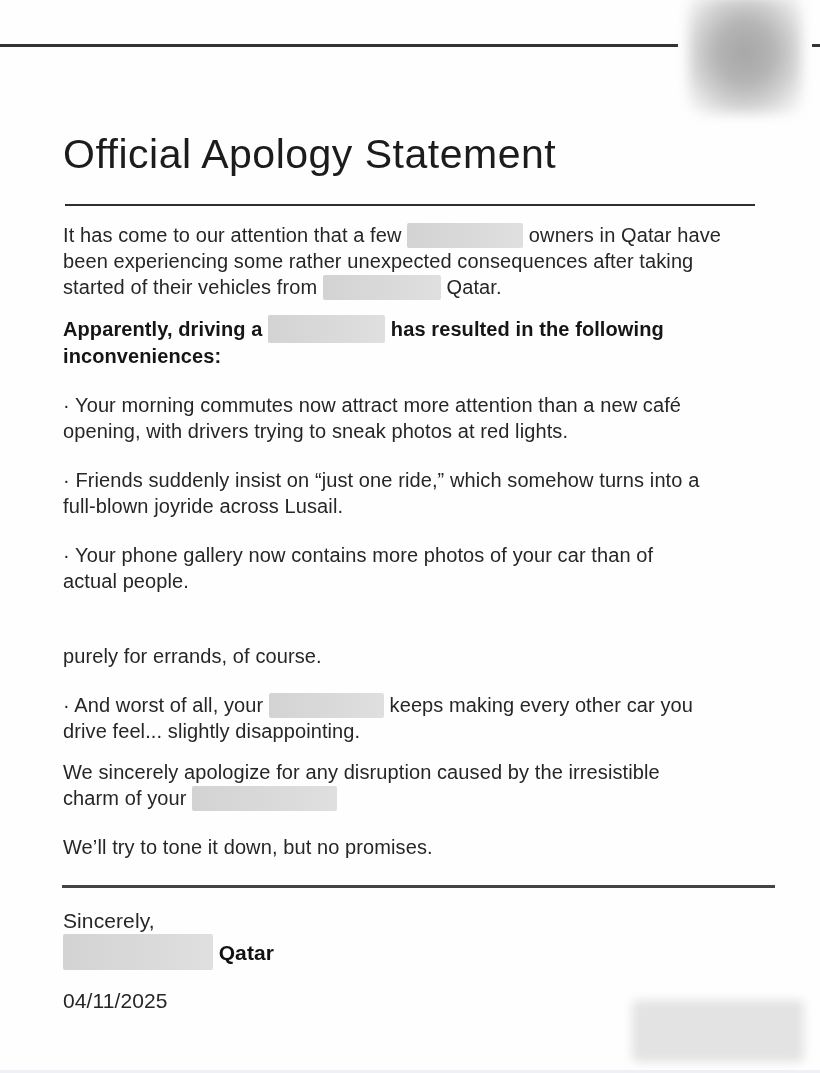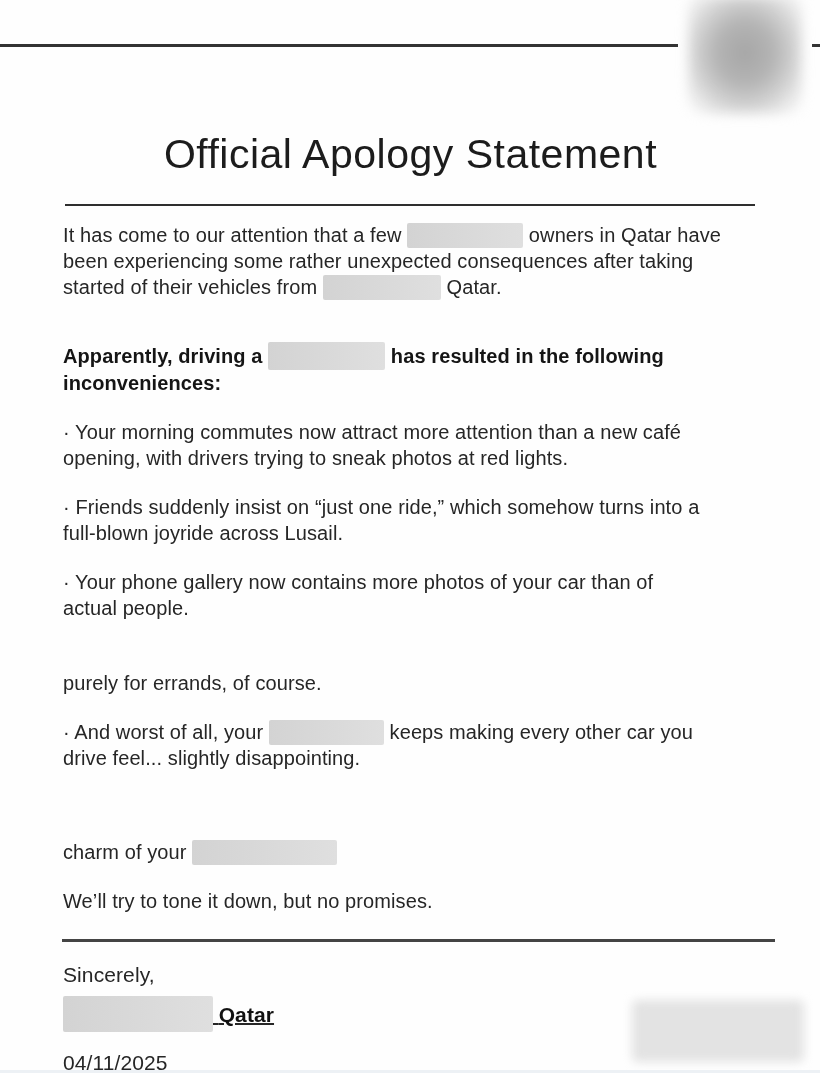--- a/index.html
+++ b/index.html
@@ -45,58 +45,58 @@
   
   .content {
     position: absolute; left: 63px; top: 0;
     width: 695px;
   }
   h1.doc-title {
     margin: 0; padding: 0;
     margin-top: 130px;
     font-size: 41px; font-weight: 400;
     line-height: 48px;
-    text-align: center;
+    text-align: left;
     color: #1c1c1c;
     letter-spacing: 0.5px;
   }
   .title-rule {
     margin-top: 26px; margin-left: 2px;
     width: 690px; height: 2px; background: #2e2e2e;
   }
   p {
     margin: 0; padding: 0;
     font-size: 20px; line-height: 26px;
     color: #262626;
     letter-spacing: 0.1px;
   }
   p.first { margin-top: 16px; }
   p.para  { margin-top: 23px; }
-  p.para-lg { margin-top: 42px; }
+  p.para-lg { margin-top: 15px; }
   p.bold  { font-weight: 700; color: #151515; }
   .redaction {
     display: inline-block;
     height: 25px;
     background: linear-gradient(90deg, #d3d3d3, #dfdfdf);
     border-radius: 2px;
     vertical-align: -6px;
     filter: blur(0.6px);
   }
   .r1 { width: 116px; }
   .r2 { width: 118px; }
   .r3 { width: 117px; height: 28px; vertical-align: -7px; }
   .r4 { width: 115px; }
   .r5 { width: 145px; }
   .r-sig { width: 150px; height: 36px; vertical-align: -10px; }
   .sig-rule {
     margin-top: 25px; margin-left: -1px;
     width: 713px; height: 3px; background: #444;
   }
   .sig-sincerely { margin-top: 20px; font-size: 21px; }
-  .sig-name { margin-top: 8px; line-height: 38px; text-decoration: underline; }
+  .sig-name { line-height: 38px; }
   .sig-company { font-weight: 700; font-size: 21px; color: #111; }
   .sig-date { margin-top: 16px; font-size: 21px; }
 </style>
 </head>
 <body>
 
 <div class="page">
 
   <div class="top-rule"></div>
   <div class="top-rule-right"></div>
@@ -122,21 +122,21 @@
 
     <p class="para"><span>· Your phone gallery now contains more photos of your car than of</span><br>
       <span>actual people.</span></p>
 
     <p class="para"><br>
       <span>purely for errands, of course.</span></p>
 
     <p class="para"><span>· And worst of all, your </span><span class="redaction r4"></span><span> keeps making every other car you</span><br>
       <span>drive feel... slightly disappointing.</span></p>
 
-    <p class="para-lg"><br>
+    <p class="para-lg"><span>We sincerely apologize for any disruption caused by the irresistible</span><br>
       <span>charm of your </span><span class="redaction r5"></span></p>
 
     <p class="para">We’ll try to tone it down, but no promises.</p>
 
     <div class="sig-rule"></div>
 
     <p class="sig-sincerely">Sincerely,</p>
     <p class="sig-name"><span class="redaction r-sig"></span> <span class="sig-company">Qatar</span></p>
     <p class="sig-date">04/11/2025</p>
 

